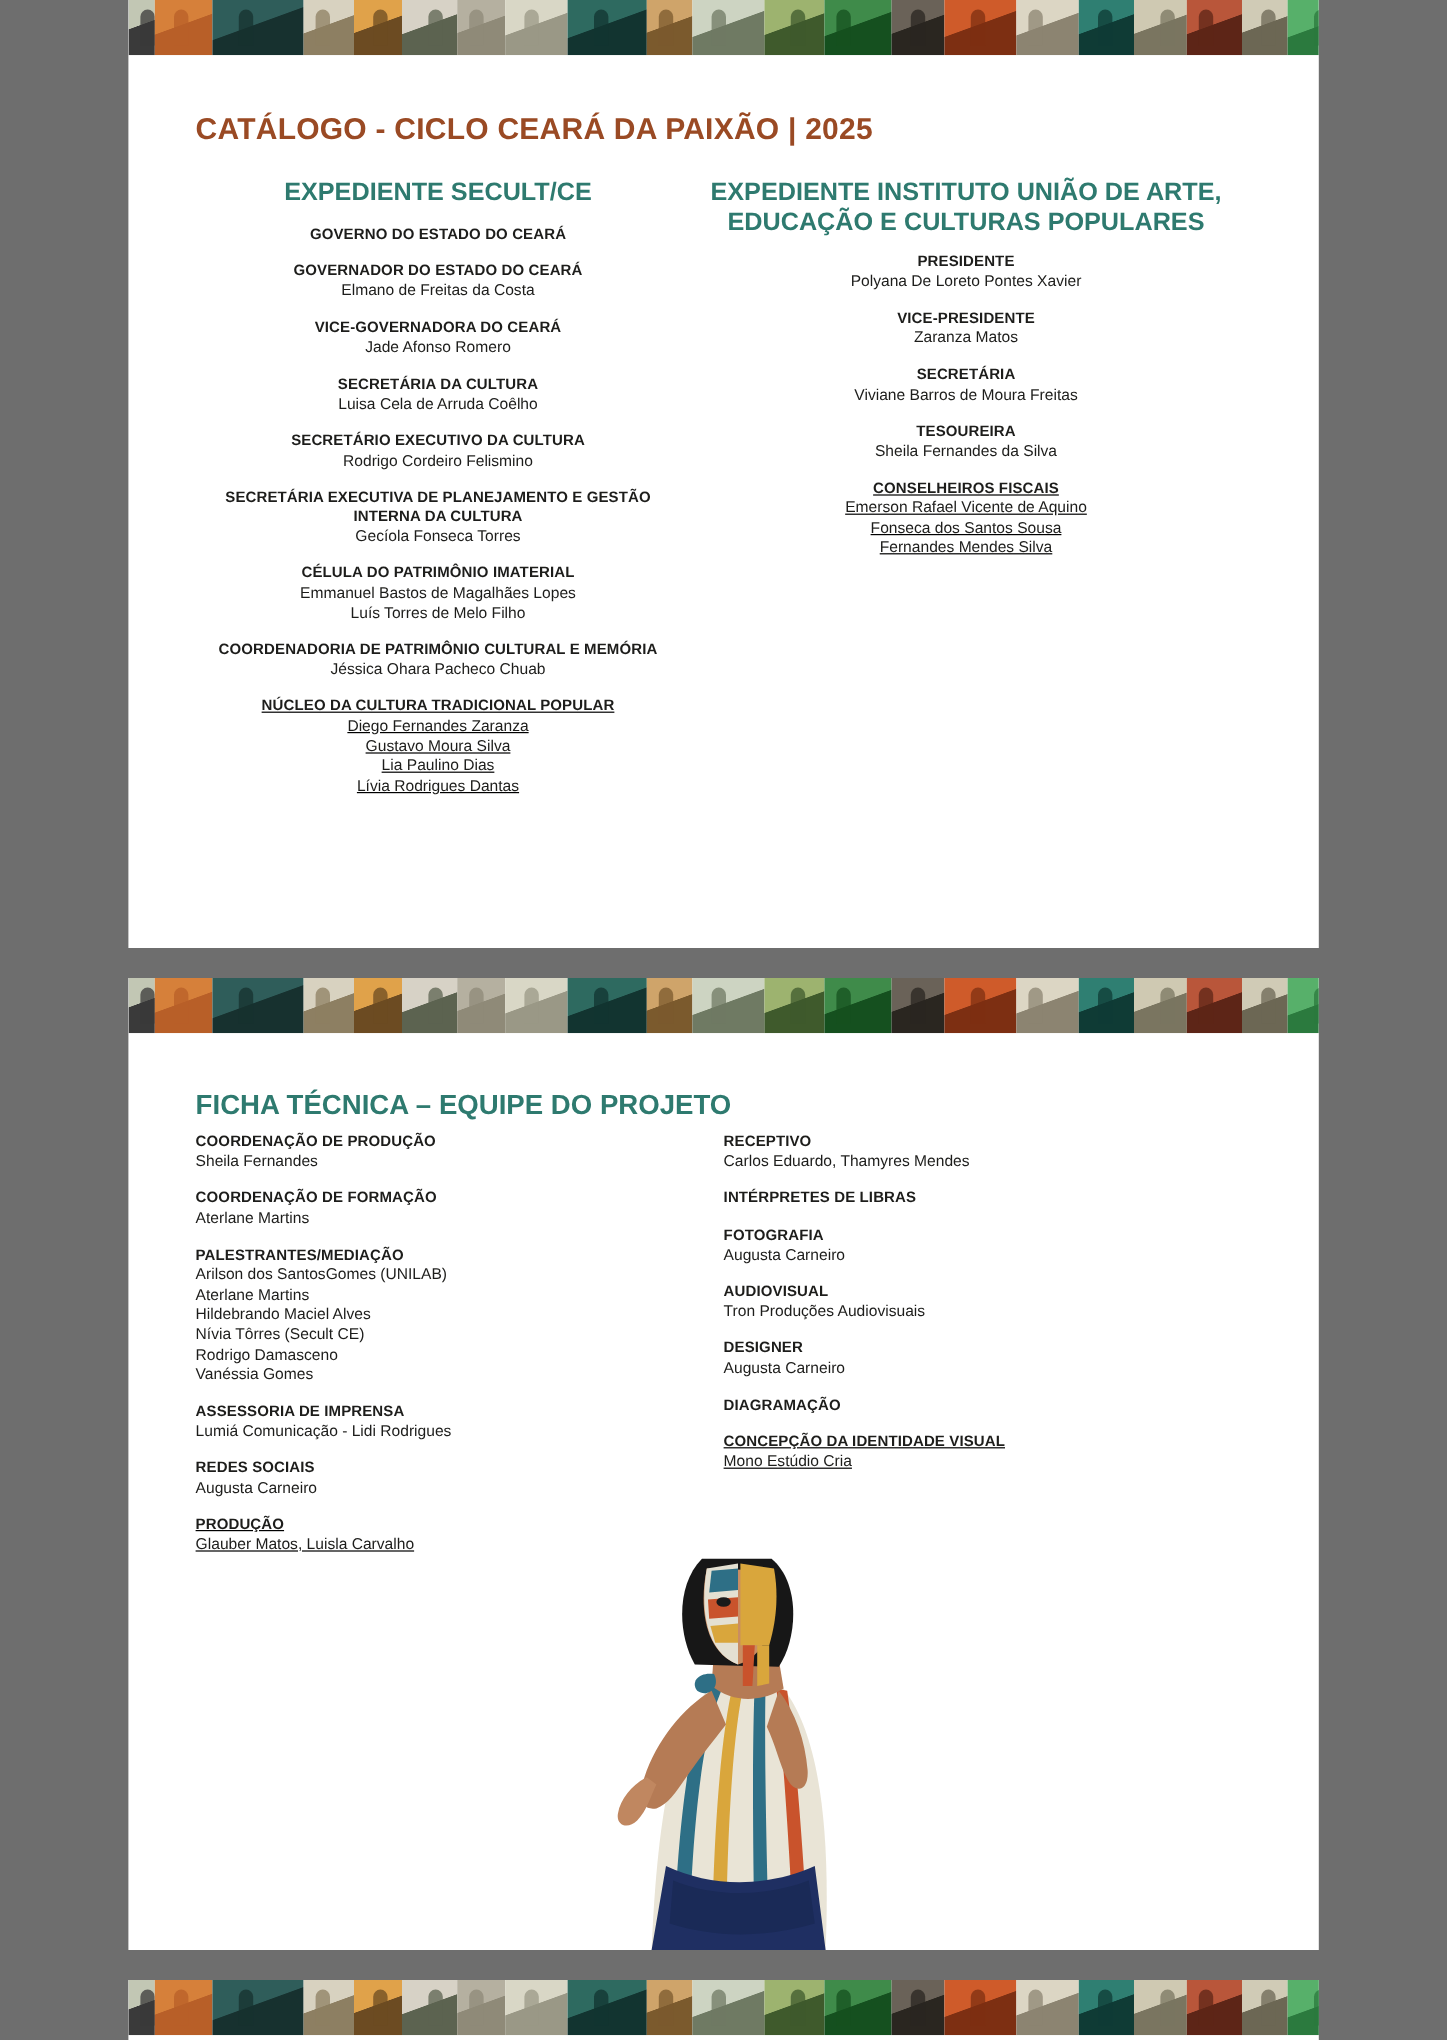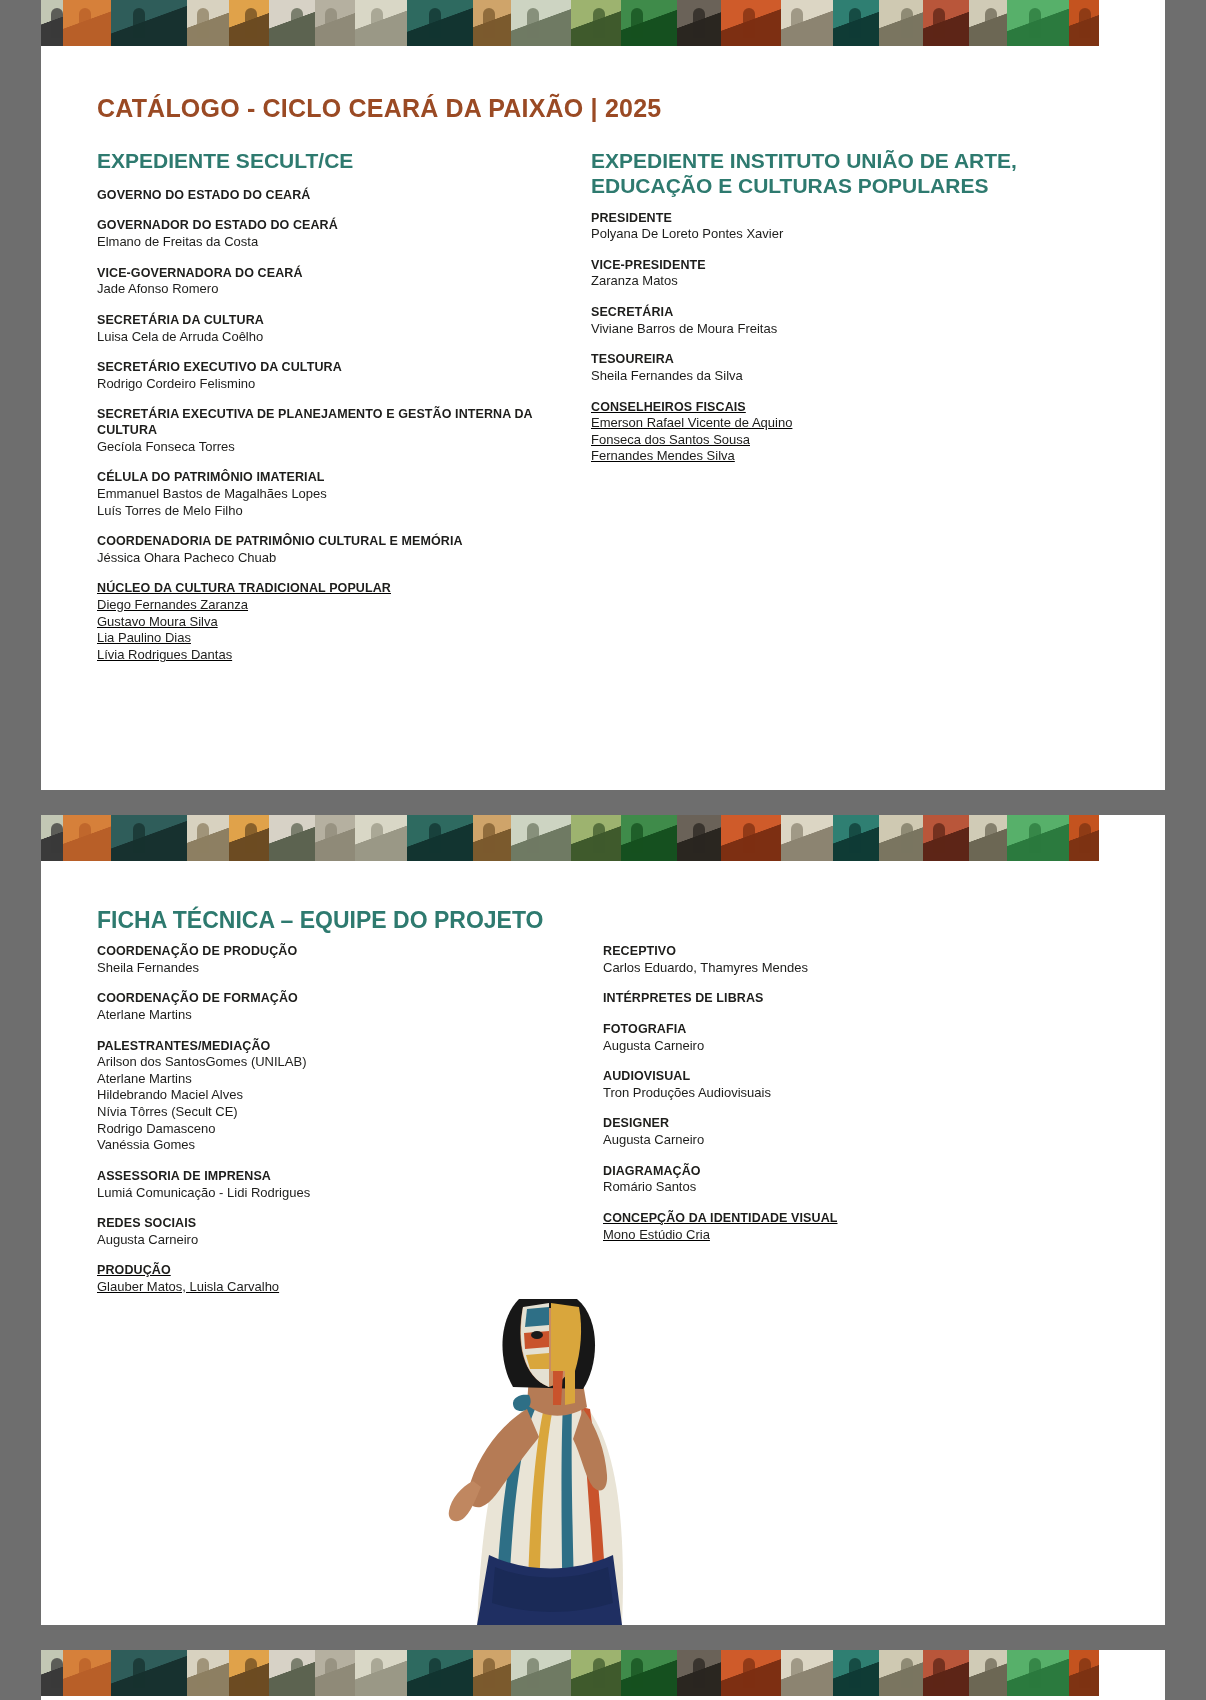--- a/index.html
+++ b/index.html
@@ -10,21 +10,21 @@
   }
   body {
     width: 1206px;
     min-height: 1700px;
     position: relative;
   }
 
   .page {
     background: #ffffff;
     margin: 0 auto;
-    width: 1124px;
+    width: 992px;
     position: relative;
     overflow: hidden;
   }
   .page-1 { margin-top: 0; height: 790px; }
   .page-2 { margin-top: 25px; height: 810px; }
   .page-3 { margin-top: 25px; height: 60px; }
 
   
   .strip {
     height: 46px;
@@ -44,20 +44,21 @@
     color: #9a4a24;
     font-size: 25px;
     font-weight: bold;
     letter-spacing: .2px;
     margin: 48px 0 0 56px;
   }
   .col-wrap {
     display: flex;
     margin: 26px 0 4px 0;
     padding: 0 80px 0 56px;
+    text-align: center;
   }
   .col { width: 50%; padding-right: 24px; }
   .col.right { padding-right: 0; }
 
   .section-head {
     color: #2e7a6f;
     font-size: 21px;
     font-weight: bold;
     line-height: 1.18;
     margin: 0 0 14px 0;
@@ -380,21 +381,20 @@
           <div class="entry">
             <div class="role">AUDIOVISUAL</div>
             <div class="name">Tron Produções Audiovisuais</div>
           </div>
           <div class="entry">
             <div class="role">DESIGNER</div>
             <div class="name">Augusta Carneiro</div>
           </div>
           <div class="entry">
             <div class="role">DIAGRAMAÇÃO</div>
-            <div class="name">Romário Santos</div>
           </div>
           <div class="entry">
             <div class="role">CONCEPÇÃO DA IDENTIDADE VISUAL</div>
             <div class="name">Mono Estúdio Cria</div>
           </div>
         </div>
     </div>
   </div>
 
   <div class="illus">

